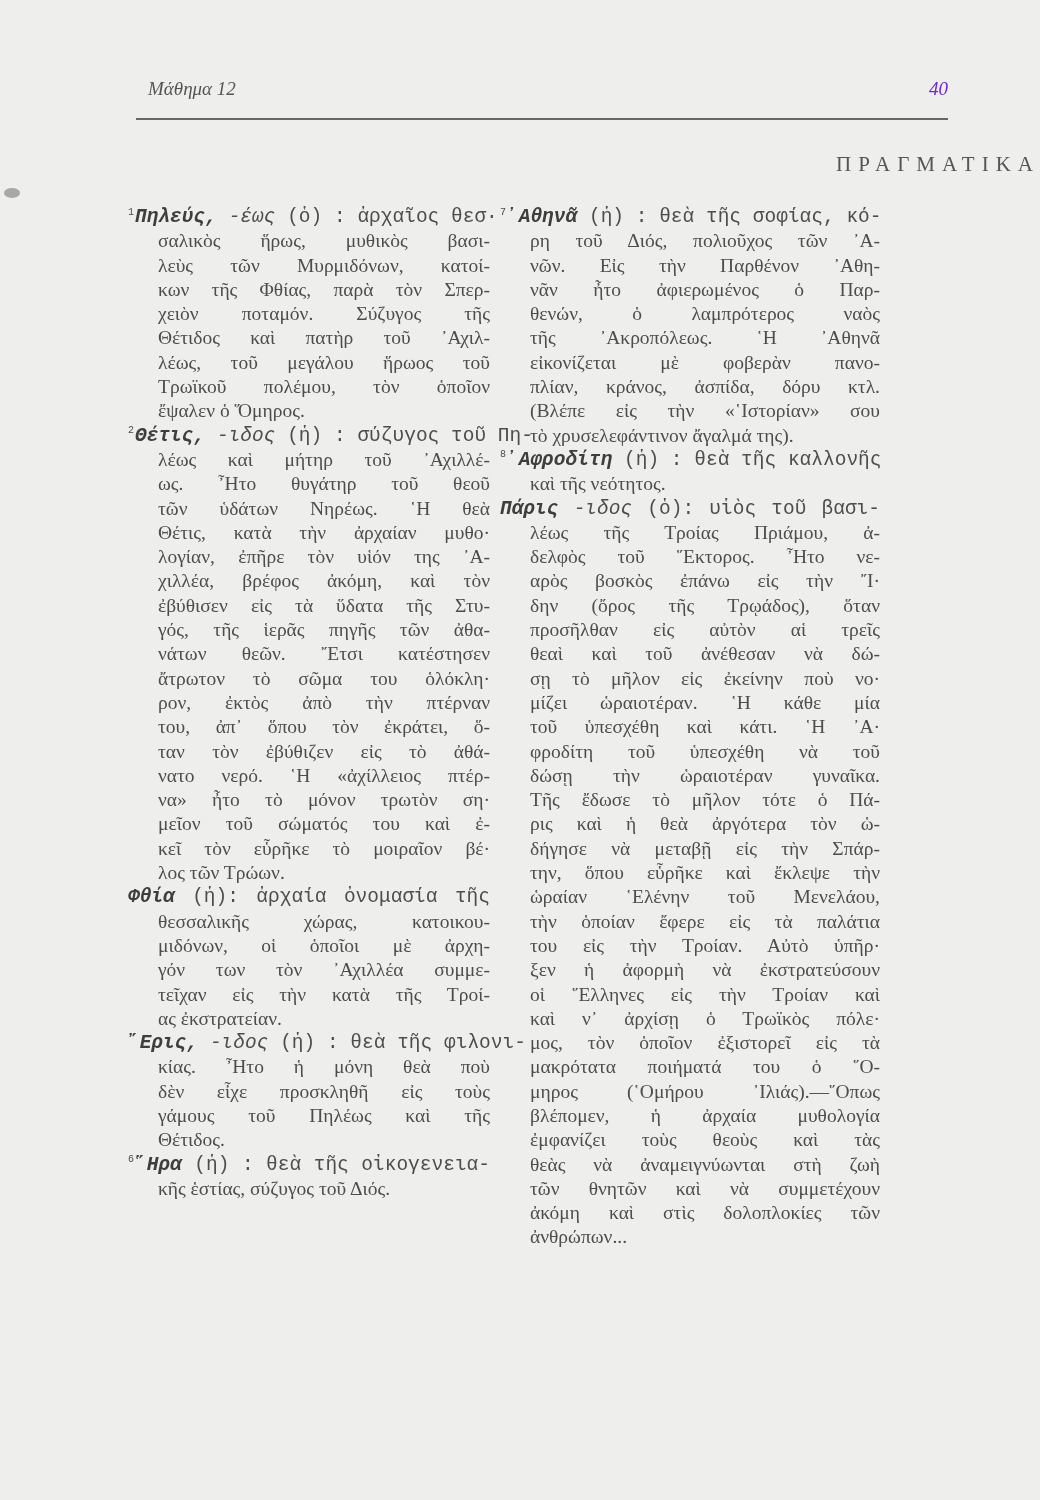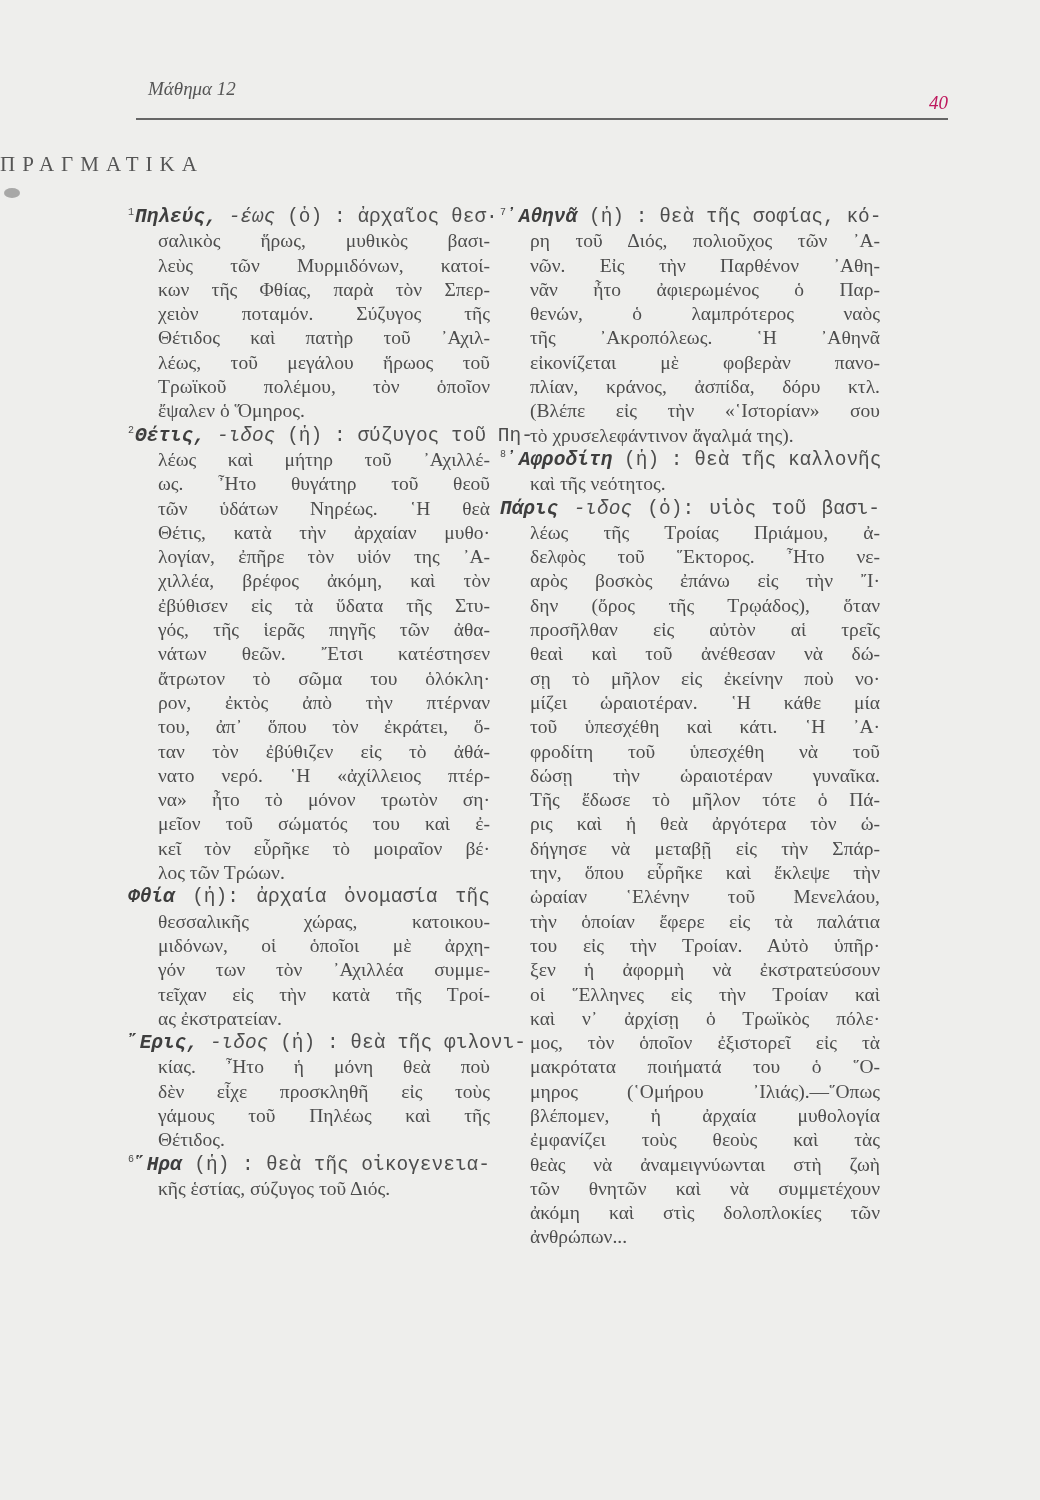--- a/index.html
+++ b/index.html
@@ -18,31 +18,31 @@
   }
   .header {
     position: absolute; left: 136px; top: 78px; width: 812px; height: 30px;
   }
   .header .lesson {
     position: absolute; left: 0; top: 0;
     font-family: "Liberation Serif", serif; font-style: italic;
     font-size: 19px; color: #555; margin-left: 12px;
   }
   .header .page-num {
-    position: absolute; right: 0; top: 14px;
+    position: absolute; right: 0; top: 0;
     font-family: "Liberation Serif", serif; font-style: italic;
-    font-size: 19px; color: #be185d;
+    font-size: 19px; color: #6d28d9;
   }
   .rule {
     position: absolute; left: 136px; top: 118px; width: 812px;
     border-top: 2px solid #666;
   }
   .title {
     position: absolute; left: 0; top: 152px; width: 1040px;
-    text-align: left;
+    text-align: right;
     font-family: "Liberation Serif", serif;
     font-size: 21px; letter-spacing: 7px; color: #555;
   }
   .col {
     position: absolute; top: 205px;
     font-family: "Liberation Serif", serif;
     font-size: 19.5px; line-height: 24.3px;
     color: #4d4d4d;
   }
   .col.left { left: 142px; width: 348px; }

